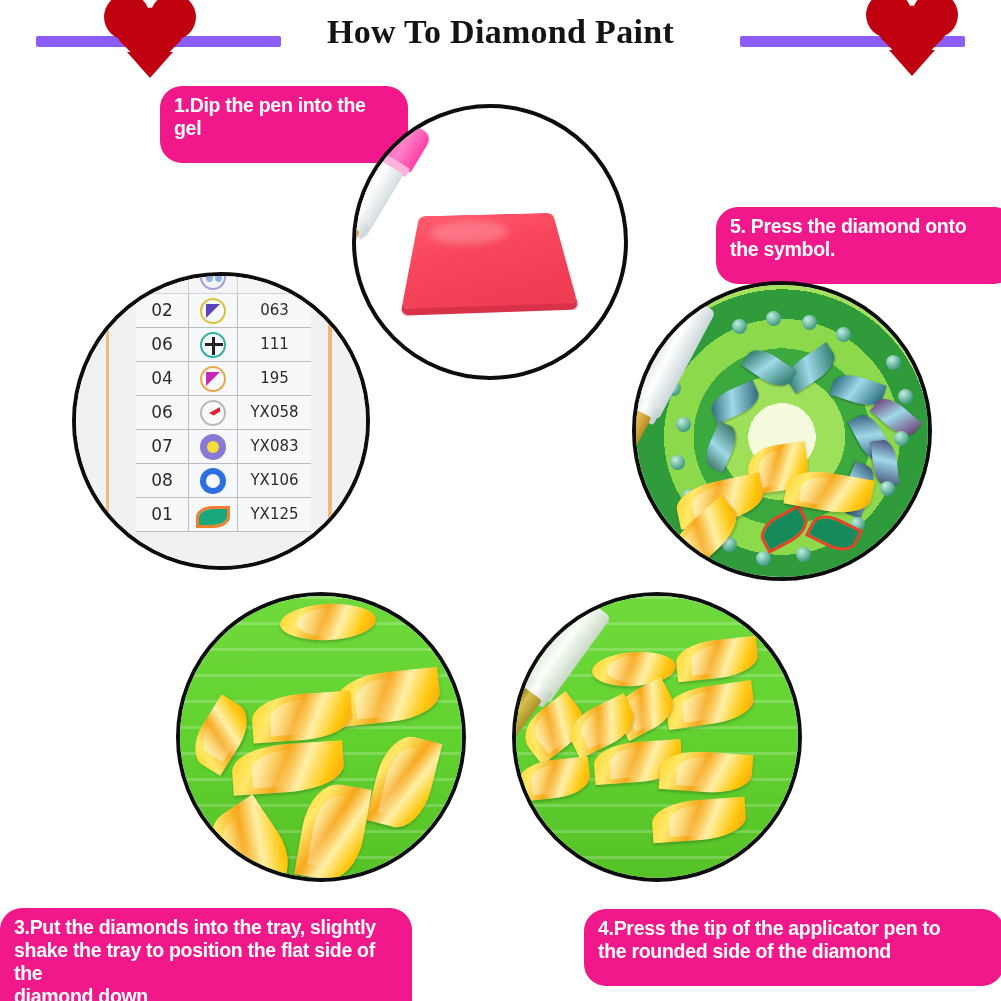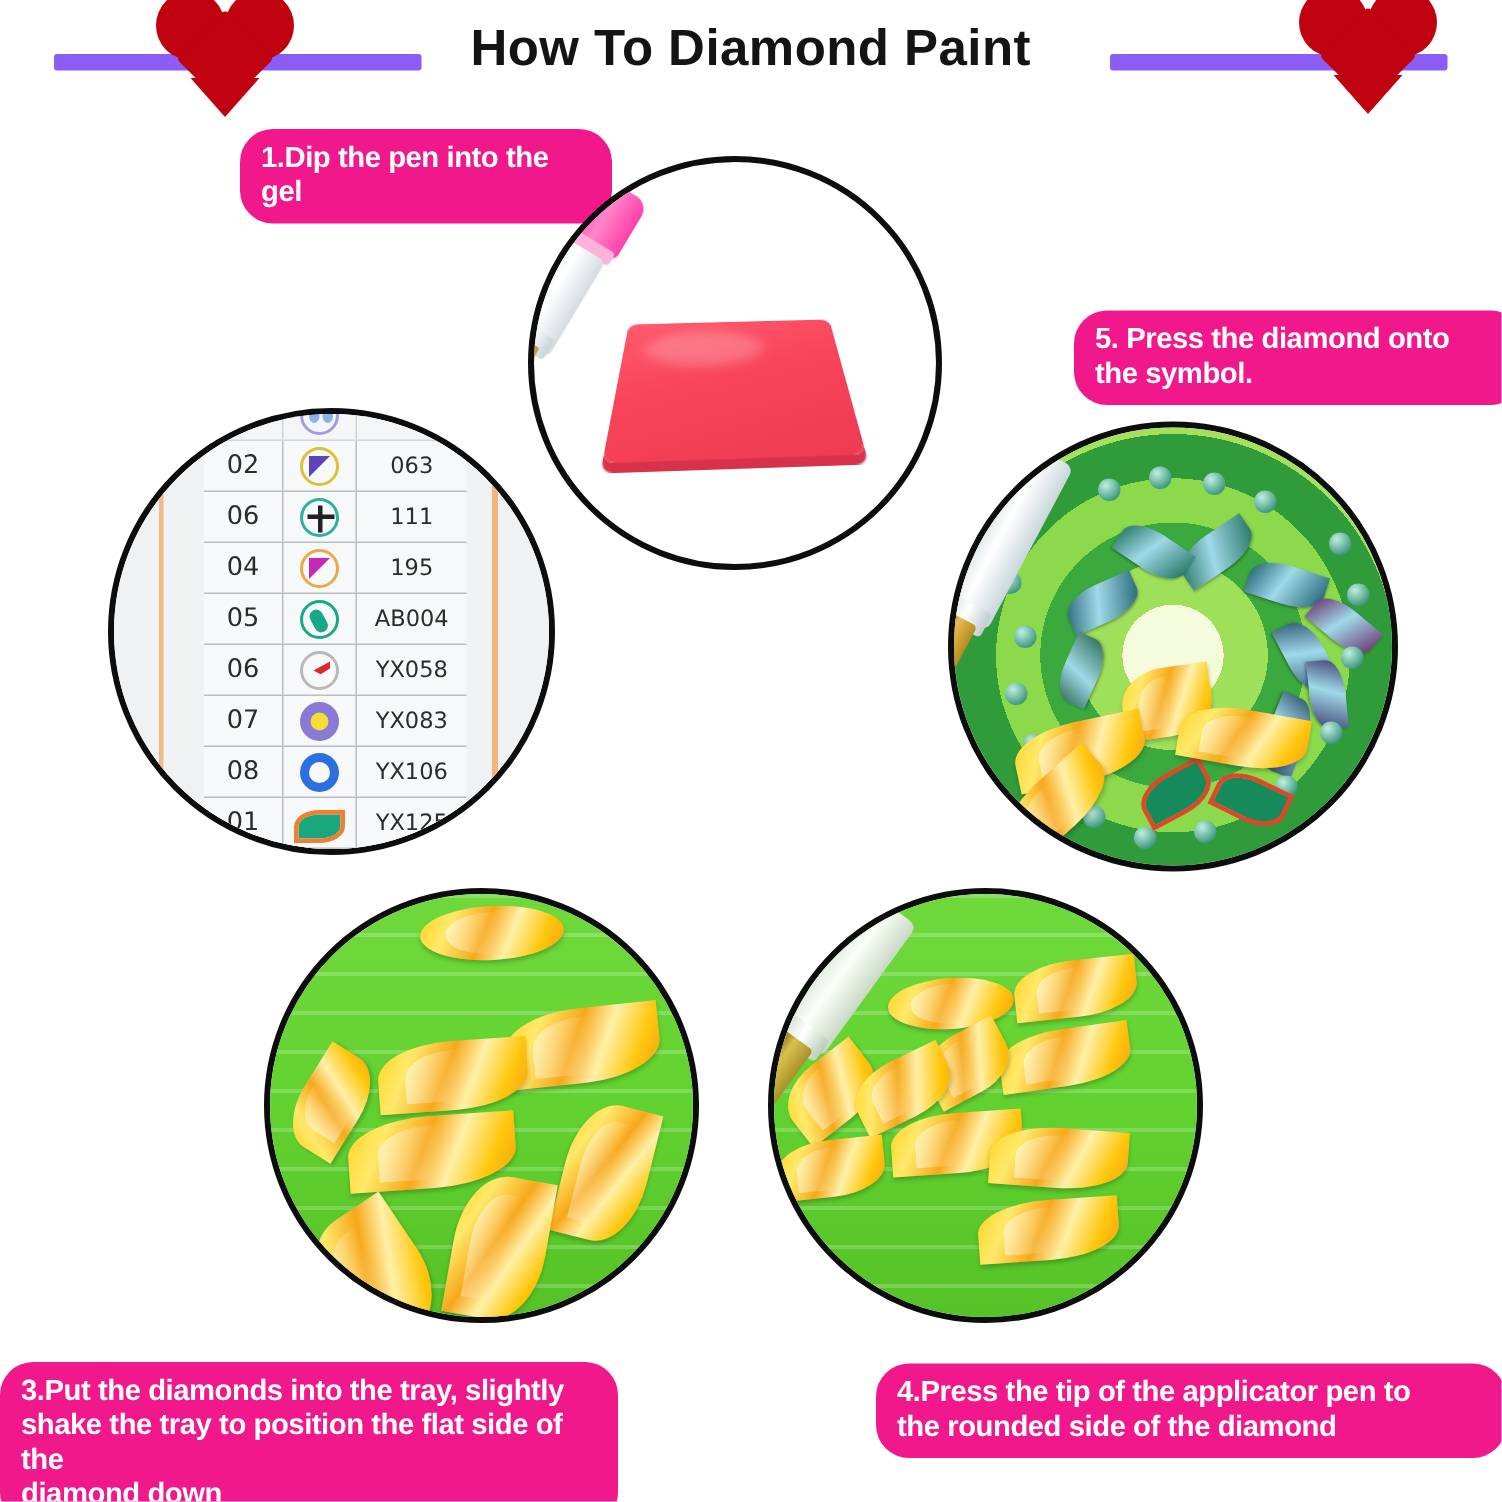--- a/index.html
+++ b/index.html
@@ -18,31 +18,31 @@
   .hr-line.left{left:36px;top:36px;width:245px;}
   .hr-line.right{left:740px;top:36px;width:225px;}
   .heart{position:absolute;width:0;height:0;}
   .heart .hb{position:absolute;width:46px;height:46px;background:#C00110;transform:rotate(45deg);left:-23px;top:-6px;border-radius:3px;}
   .heart .hl,.heart .hr2{position:absolute;width:46px;height:46px;background:#C00110;border-radius:50%;}
   .heart .hl{left:-46px;top:-28px;}
   .heart .hr2{left:0px;top:-28px;}
   .heart .tip{position:absolute;width:0;height:0;border-left:23px solid transparent;border-right:23px solid transparent;border-top:26px solid #C00110;left:-23px;top:30px;}
   .title{
     position:absolute;left:0;top:13px;width:1001px;text-align:center;
-    font-family:Liberation Sans, sans-serif;
+    font-family:Liberation Serif, serif;
     font-size:34px;font-weight:600;color:#141414;letter-spacing:.3px;
   }
 
   
   .pill{
     position:absolute;background:#F0188B;color:#ffffff;
     border-radius:22px;
     font-family:"Liberation Sans", sans-serif;
     font-weight:700;font-size:19.5px;line-height:23px;
-    padding:8px 14px 9px 14px;
+    padding:8px 14px 23px 14px;
     box-sizing:border-box;
     letter-spacing:-0.3px;
     white-space:pre-line;
   }
   #pill1{left:160px;top:86px;width:248px;}
   #pill2{left:8px;top:190px;width:272px;}
   #pill5{left:716px;top:207px;width:300px;}
   #pill3{left:0px;top:908px;width:412px;}
   #pill4{left:584px;top:909px;width:420px;}
 
@@ -201,29 +201,20 @@
             <div class="ccode">111</div>
           </div>
           <div class="crow">
             <div class="cno">04</div>
             <div class="csym">
               <span class="sym" style="border: 2px solid rgb(232, 169, 74);">
                 <span style="position:absolute;left:4px;top:4px;width:0;height:0;border-left:14px solid #C32AB8;border-bottom:14px solid transparent"></span>
               </span>
             </div>
             <div class="ccode">195</div>
-          </div>
-          <div class="crow">
-            <div class="cno">05</div>
-            <div class="csym">
-              <span class="sym" style="border: 2px solid rgb(23, 168, 135);">
-                <span style="position:absolute;left:6px;top:4px;width:9px;height:16px;border-radius:6px;background:#17A887;transform:rotate(-28deg)"></span>
-              </span>
-            </div>
-            <div class="ccode">AB004</div>
           </div>
           <div class="crow">
             <div class="cno">06</div>
             <div class="csym">
               <span class="sym" style="border: 2px solid rgb(185, 185, 185);">
                 <span style="position:absolute;left:7px;top:5px;width:0;height:0;border-top:6px solid transparent;border-bottom:6px solid transparent;border-right:11px solid #E02431"></span>
                 <span style="position:absolute;left:11px;top:9px;width:0;height:0;border-top:5px solid transparent;border-bottom:5px solid transparent;border-right:8px solid #fff"></span>
               </span>
             </div>
             <div class="ccode">YX058</div>

